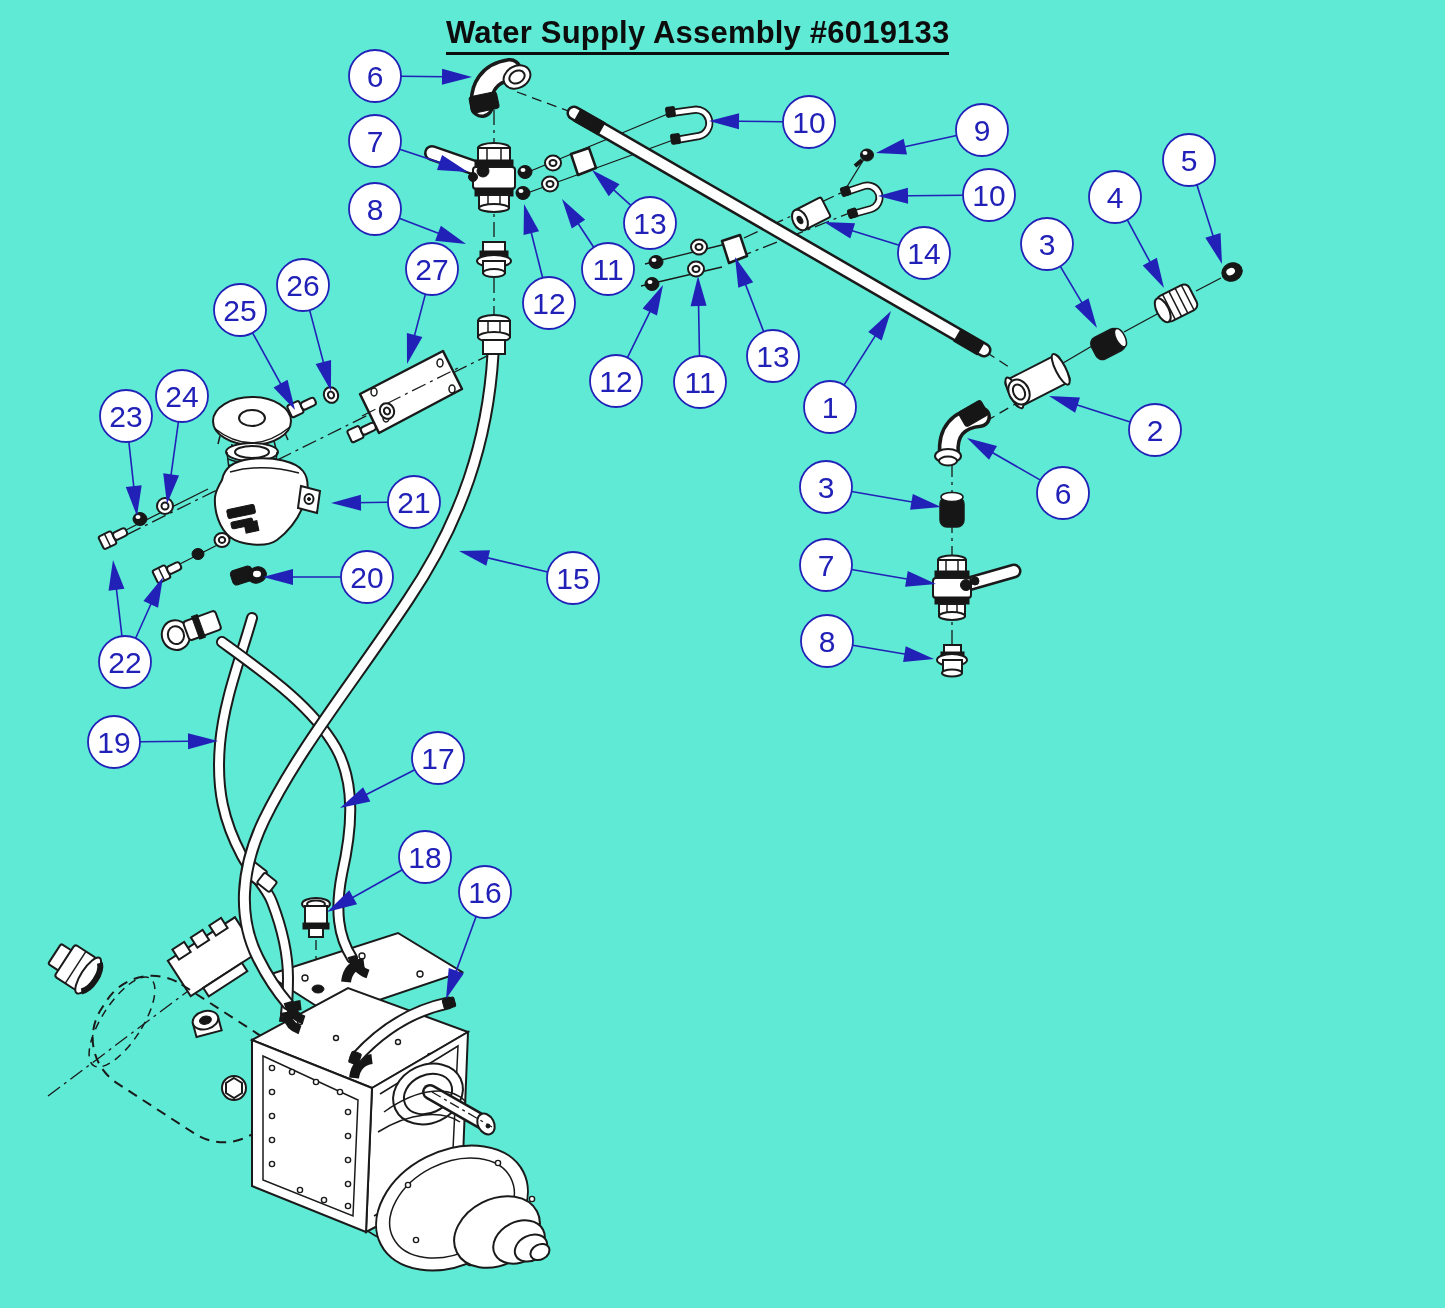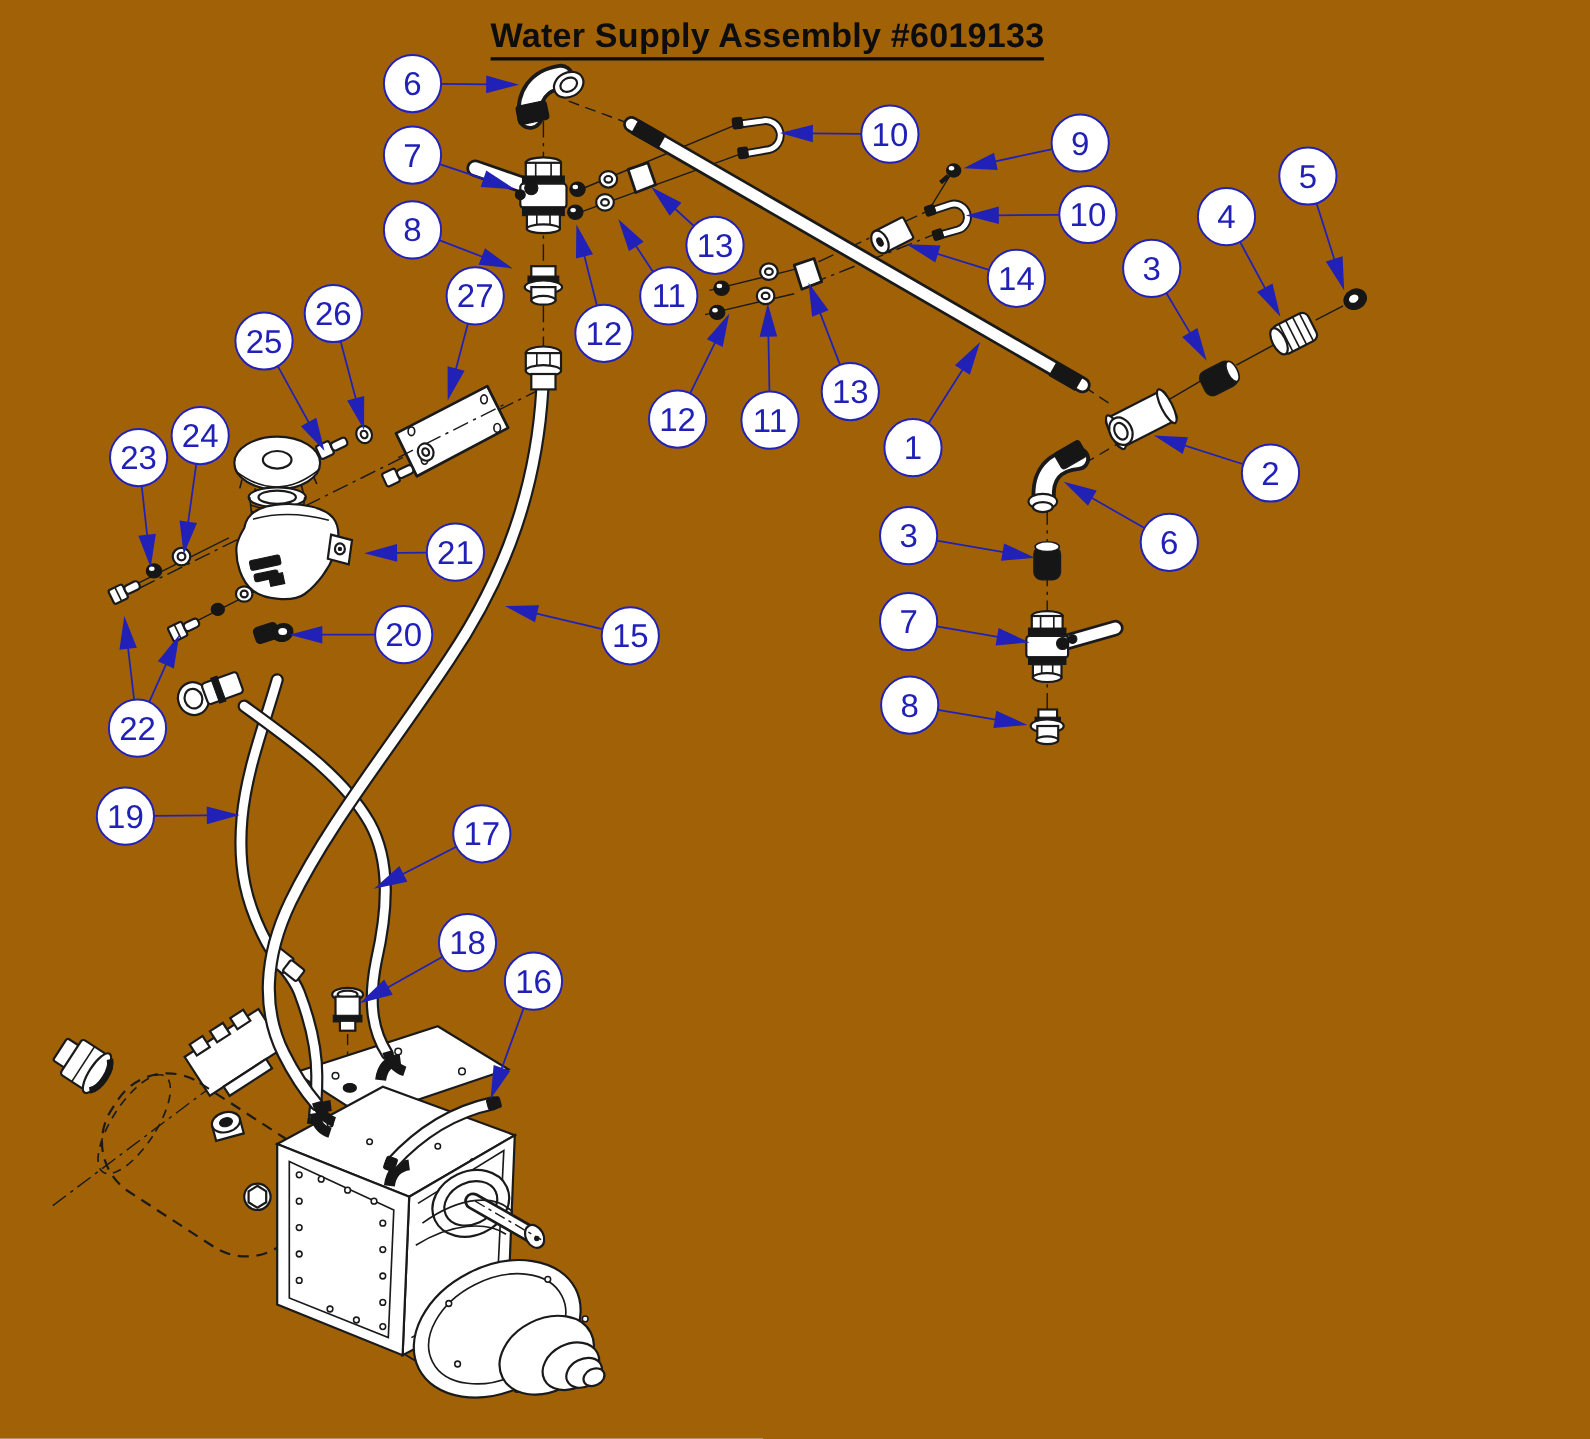--- a/index.html
+++ b/index.html
@@ -1,16 +1,16 @@
 <!DOCTYPE html>
 <html><head>
 <meta charset="utf-8">
 <style>
   html,body{margin:0;padding:0;background:#e8e8e8;}
-  #page{position:relative;width:1445px;height:1308px;background:#a16207;overflow:hidden;
+  #page{position:relative;width:1445px;height:1308px;background:#5eead4;overflow:hidden;
         font-family:"Liberation Sans", sans-serif;}
   #title{position:absolute;left:446px;top:15px;font-size:31px;font-weight:bold;color:#0d0d0d;
          border-bottom:3px solid #0d0d0d;padding-bottom:1px;letter-spacing:0.2px;}
   svg{position:absolute;left:0;top:0;}
   .s2{fill:#fff;stroke:#1a1a1a;stroke-width:2;}
   .s25{fill:#fff;stroke:#1a1a1a;stroke-width:2.5;stroke-linejoin:round;}
   .s15{fill:none;stroke:#1a1a1a;stroke-width:1.5;}
   .dkf{fill:#161616;stroke:#161616;stroke-width:1;}
   .cl{fill:none;stroke:#1a1a1a;stroke-width:1.3;}
   .d{stroke-dasharray:10 6;}

